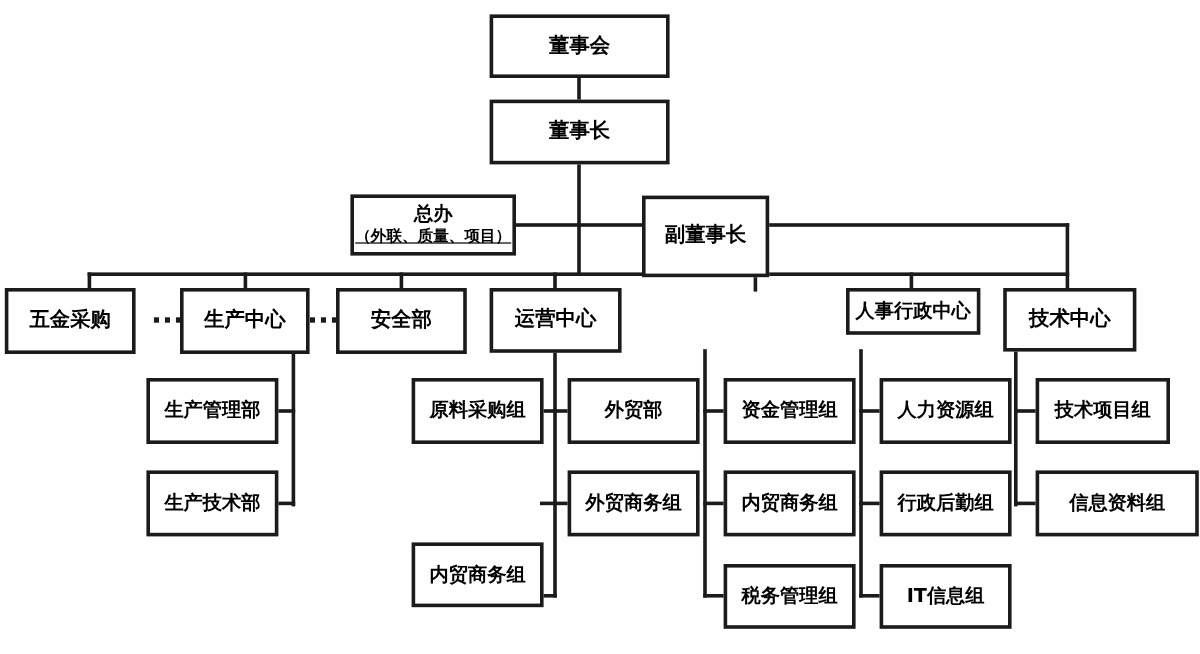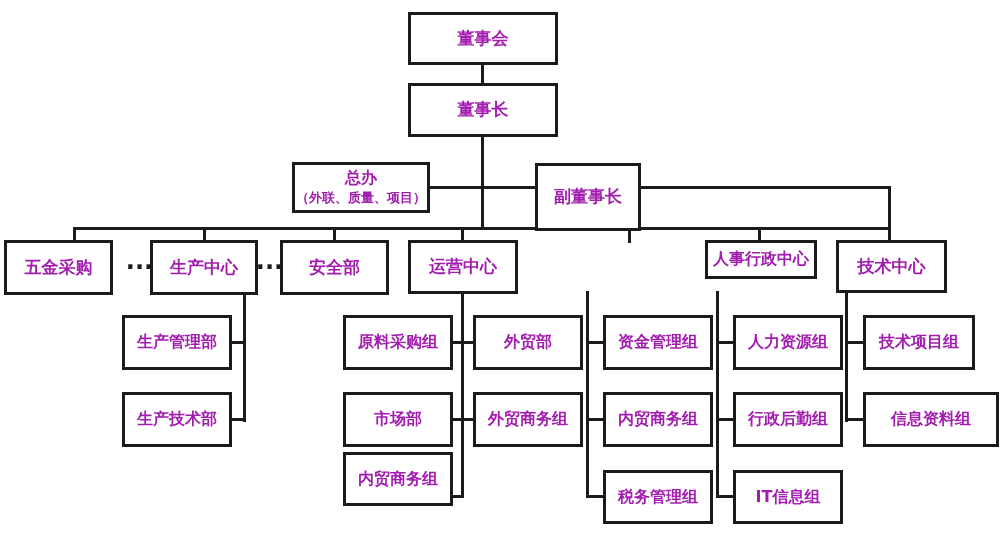--- a/index.html
+++ b/index.html
@@ -13,27 +13,27 @@
   .node{
     position:absolute;
     box-sizing:border-box;
     border:3px solid #1b1b1b;
     background:#ffffff;
     display:flex;
     flex-direction:column;
     align-items:center;
     justify-content:center;
     text-align:center;
-    color:#a21caf;
+    color:#000000;
     font-weight:700;
     font-size:17px;
     line-height:1.15;
   }
   .node.sm{font-size:16px;}
-  .node .sub{font-size:13px;margin-top:3px;white-space:nowrap;}
+  .node .sub{font-size:13px;margin-top:3px;white-space:nowrap;text-decoration:underline;}
   .hline,.vline{position:absolute;background:#1b1b1b;}
   .hline{height:3px;}
   .vline{width:3px;}
   .dots{
     position:absolute;
     color:#1b1b1b;
     font-weight:900;
     font-size:24px;
     letter-spacing:0px;
     display:flex;align-items:center;justify-content:center;
@@ -142,23 +142,20 @@
   <div class="node sm" style="left:733px;top:315px;width:110px;height:55px">
     <span>人力资源组</span>
   </div>
   <div class="node sm" style="left:863px;top:315px;width:112px;height:55px">
     <span>技术项目组</span>
   </div>
 
   <div class="node sm" style="left:122px;top:392px;width:110px;height:55px">
     <span>生产技术部</span>
   </div>
-  <div class="node sm" style="left:343px;top:392px;width:110px;height:55px">
-    <span>市场部</span>
-  </div>
   <div class="node sm" style="left:473px;top:392px;width:110px;height:55px">
     <span>外贸商务组</span>
   </div>
   <div class="node sm" style="left:603px;top:392px;width:110px;height:55px">
     <span>内贸商务组</span>
   </div>
   <div class="node sm" style="left:733px;top:392px;width:110px;height:55px">
     <span>行政后勤组</span>
   </div>
   <div class="node sm" style="left:863px;top:392px;width:136px;height:55px">

